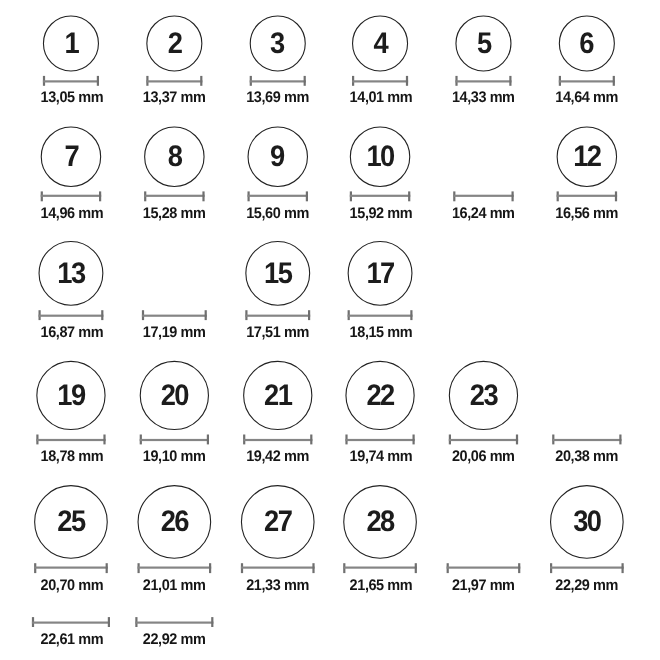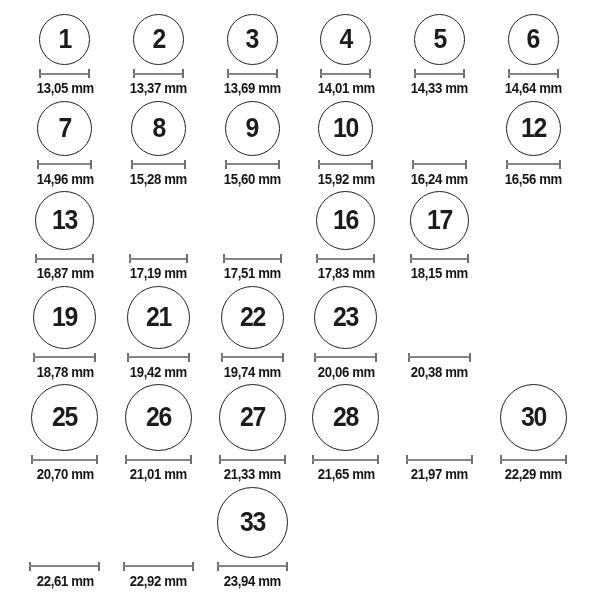--- a/index.html
+++ b/index.html
@@ -232,40 +232,32 @@
   </div>
       <div class="cell" style="--d: 59px;">
     <div class="ruler">
       <span class="tick left"></span>
       <span class="line"></span>
       <span class="tick right"></span>
     </div>
     <div class="label">17,19 mm</div>
   </div>
       <div class="cell" style="--d: 59px;">
+    <div class="circle">
+      <span class="num">15</span>
+    </div>
     <div class="ruler">
       <span class="tick left"></span>
       <span class="line"></span>
       <span class="tick right"></span>
     </div>
     <div class="label">17,51 mm</div>
   </div>
       <div class="cell" style="--d: 59px;">
     <div class="circle">
-      <span class="num">16</span>
-    </div>
-    <div class="ruler">
-      <span class="tick left"></span>
-      <span class="line"></span>
-      <span class="tick right"></span>
-    </div>
-    <div class="label">17,83 mm</div>
-  </div>
-      <div class="cell" style="--d: 59px;">
-    <div class="circle">
       <span class="num">17</span>
     </div>
     <div class="ruler">
       <span class="tick left"></span>
       <span class="line"></span>
       <span class="tick right"></span>
     </div>
     <div class="label">18,15 mm</div>
   </div>
     </div>
@@ -276,20 +268,31 @@
     </div>
     <div class="ruler">
       <span class="tick left"></span>
       <span class="line"></span>
       <span class="tick right"></span>
     </div>
     <div class="label">18,78 mm</div>
   </div>
       <div class="cell" style="--d: 63px;">
     <div class="circle">
+      <span class="num">20</span>
+    </div>
+    <div class="ruler">
+      <span class="tick left"></span>
+      <span class="line"></span>
+      <span class="tick right"></span>
+    </div>
+    <div class="label">19,10 mm</div>
+  </div>
+      <div class="cell" style="--d: 63px;">
+    <div class="circle">
       <span class="num">21</span>
     </div>
     <div class="ruler">
       <span class="tick left"></span>
       <span class="line"></span>
       <span class="tick right"></span>
     </div>
     <div class="label">19,42 mm</div>
   </div>
       <div class="cell" style="--d: 63px;">
@@ -397,26 +400,15 @@
     </div>
     <div class="label">22,61 mm</div>
   </div>
       <div class="cell" style="--d: 71px;">
     <div class="ruler">
       <span class="tick left"></span>
       <span class="line"></span>
       <span class="tick right"></span>
     </div>
     <div class="label">22,92 mm</div>
-  </div>
-      <div class="cell" style="--d: 71px;">
-    <div class="circle">
-      <span class="num">33</span>
-    </div>
-    <div class="ruler">
-      <span class="tick left"></span>
-      <span class="line"></span>
-      <span class="tick right"></span>
-    </div>
-    <div class="label">23,94 mm</div>
   </div>
     </div>
   </div>
 
 </body></html>

